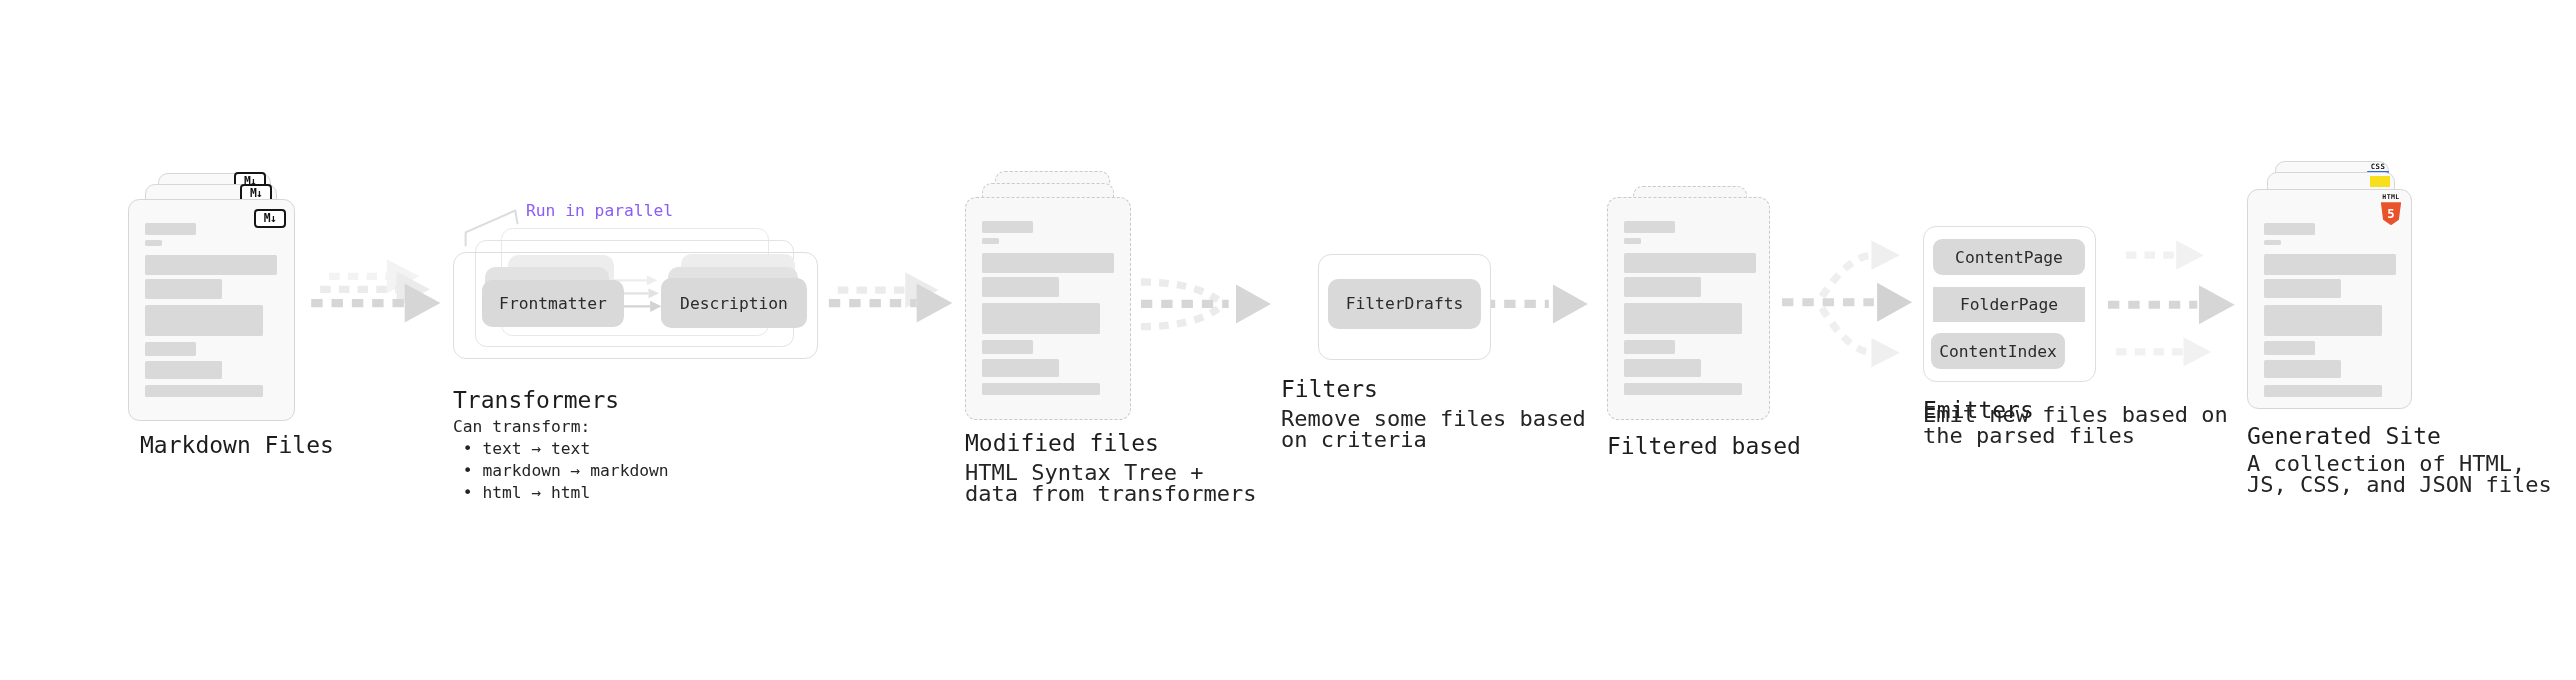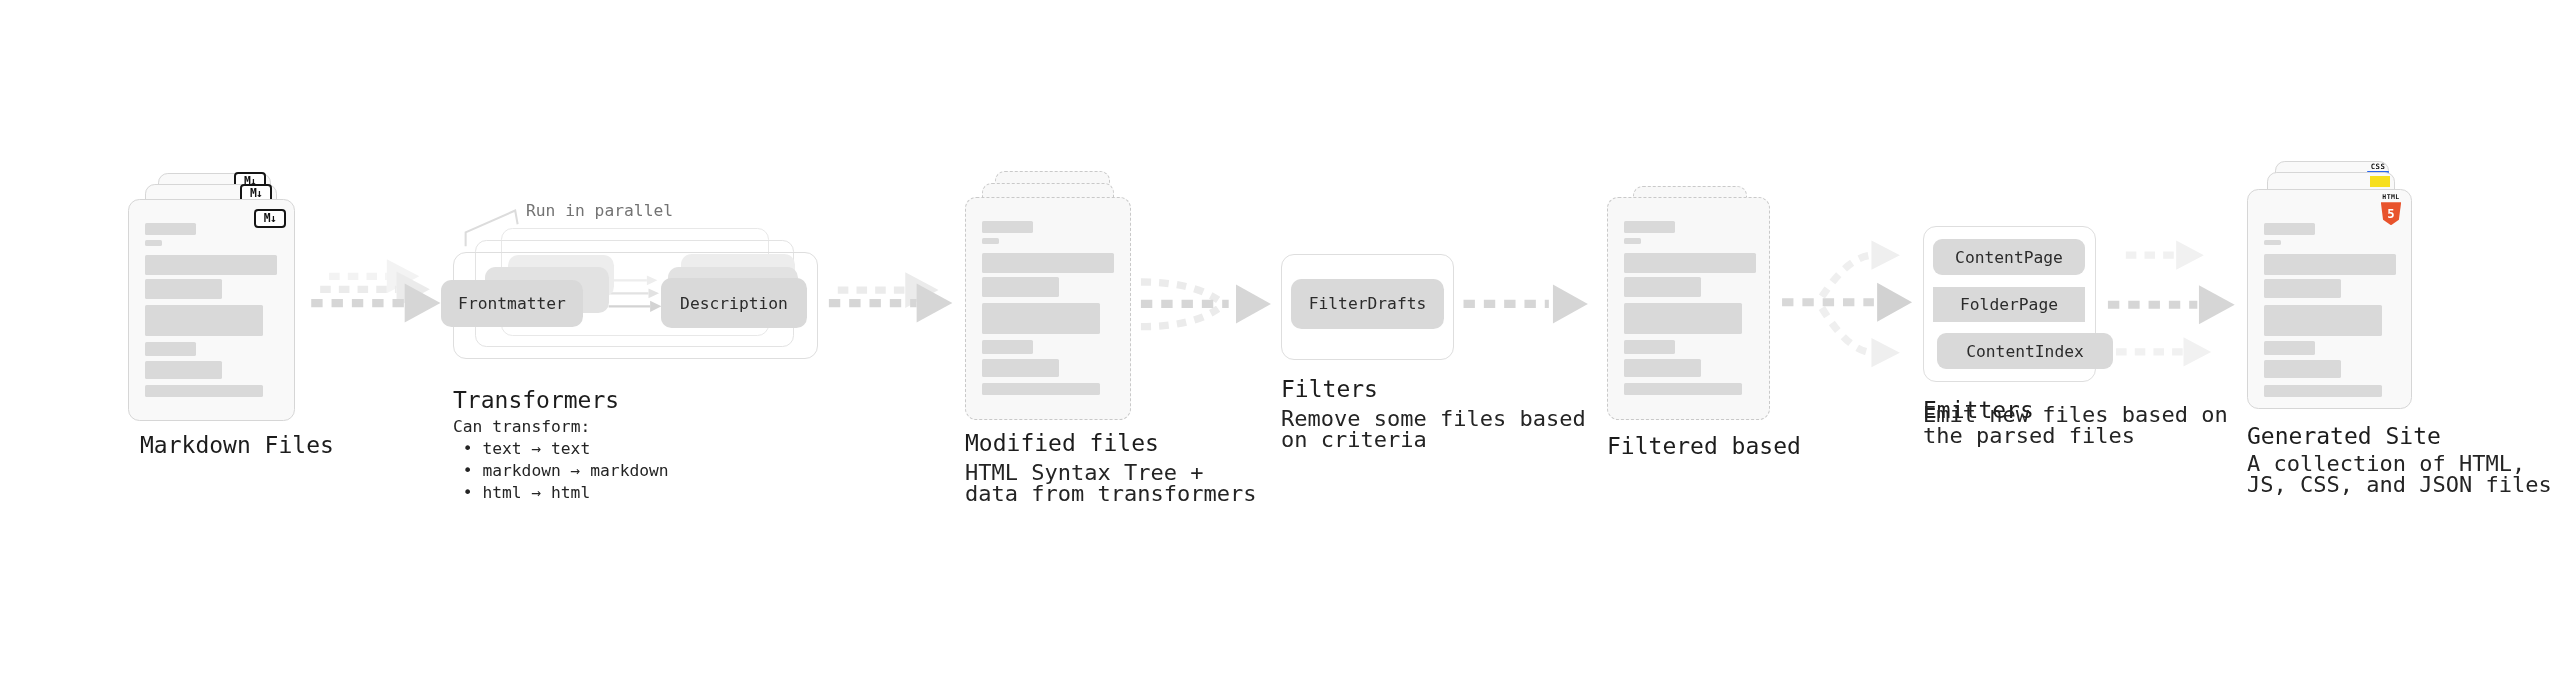--- a/index.html
+++ b/index.html
@@ -26,21 +26,21 @@
         font-size:16.3px;color:#2b2b2b;white-space:nowrap;}
   .ghost-pill{position:absolute;border-radius:10.6px;}
   .ghost-pill.g1{background:#e2e2e2;}
   .ghost-pill.g2{background:#ededed;}
   
   .caption{position:absolute;font-size:23px;line-height:26px;color:#1c1c1c;white-space:nowrap;}
   .subtitle{position:absolute;font-size:22px;line-height:21px;color:#242424;white-space:pre-line;}
   .bullets{position:absolute;font-size:16.3px;line-height:22px;color:#242424;}
   .bullets .line{white-space:nowrap;}
   .bullets .b{padding-left:9.8px;}
-  .faint-label{position:absolute;font-size:16.3px;color:#737373;white-space:nowrap;}
+  .faint-label{position:absolute;font-size:16.3px;color:#8b5cf6;white-space:nowrap;}
   
   .mbadge{position:absolute;box-sizing:border-box;width:32px;height:18.7px;background:#ffffff;
           border:2.4px solid #151515;border-radius:4.1px;display:flex;align-items:center;justify-content:center;
           font-weight:bold;font-size:11.4px;letter-spacing:-0.8px;color:#111;}
   
   .css-badge{position:absolute;width:22px;text-align:center;}
   .css-badge .word{font-size:7.3px;font-weight:bold;color:#111;line-height:7.3px;letter-spacing:0.4px;}
   .css-badge .bar{height:3.3px;background:#2666f0;margin-top:0.8px;border-radius:0.8px;}
   .js-badge{position:absolute;width:19.5px;height:10.6px;background:#f7df1e;}
   .html5-badge{position:absolute;width:22px;text-align:center;}
@@ -138,21 +138,21 @@
   </div>
 
   <div>
     <div class="box ghostbox l3" style="left:501px;top:228px;width:268px;height:108px;border-radius:11.4px;"></div>
     <div class="box ghostbox l2" style="left:475px;top:240px;width:319px;height:107px;border-radius:11.4px;"></div>
     <div class="ghost-pill g2" style="left:508px;top:255px;width:106px;height:42px;"></div>
     <div class="ghost-pill g1" style="left:485px;top:267px;width:124px;height:46px;"></div>
     <div class="ghost-pill g2" style="left:681px;top:254px;width:114px;height:44px;"></div>
     <div class="ghost-pill g1" style="left:668px;top:267px;width:130px;height:47px;"></div>
     <div class="box ghostbox" style="left:453px;top:252px;width:365px;height:107px;"></div>
-    <div class="pill" style="left:441px;top:280px;width:142px;height:47px;">Frontmatter</div>
+    <div class="pill" style="left:482px;top:280px;width:142px;height:47px;">Frontmatter</div>
     <div class="pill" style="left:661px;top:278px;width:146px;height:50px;">Description</div>
     <div class="faint-label" style="left:526px;top:201px;">Run in parallel</div>
     <div class="caption" style="left:453px;top:387px;">Transformers</div>
     <div class="bullets" style="left:453px;top:416px;">
       <div class="line">Can transform:</div>
       <div class="line b">• text → text</div>
       <div class="line b">• markdown → markdown</div>
       <div class="line b">• html → html</div>
     </div>
   </div>
@@ -171,21 +171,21 @@
           <div class="bar" style="width: 77px; height: 18px; margin-top: 4.9px;"></div>
           <div class="bar" style="width: 118px; height: 12.2px; margin-top: 6.5px;"></div>
         </div>
     </div>
     <div class="caption" style="left:965px;top:430px;">Modified files</div>
     <div class="subtitle" style="left:965px;top:462px;">HTML Syntax Tree +
 data from transformers</div>
   </div>
 
   <div>
-    <div class="box" style="left:1281px;top:254px;width:173px;height:106px;">
+    <div class="box" style="left:1318px;top:254px;width:173px;height:106px;">
       <div class="pill" style="left:9px;top:23.6px;width:153px;height:50px;">FilterDrafts</div>
     </div>
     <div class="caption" style="left:1281px;top:376px;">Filters</div>
     <div class="subtitle" style="left:1281px;top:408px;">Remove some files based
 on criteria</div>
   </div>
 
   <div>
     <div class="dcard" style="left:1633px;top:186px;width:114px;height:77px;border-radius:9.8px;"></div>
     <div class="dcard" style="left:1607px;top:197px;width:163px;height:223px;">
@@ -200,21 +200,21 @@
           <div class="bar" style="width: 118px; height: 12.2px; margin-top: 6.5px;"></div>
         </div>
     </div>
     <div class="caption" style="left:1607px;top:433px;">Filtered based</div>
   </div>
 
   <div>
     <div class="box" style="left:1923px;top:226px;width:173px;height:156px;">
       <div class="pill" style="left:9px;top:12.2px;width:152px;height:36px;border-radius:9px;">ContentPage</div>
       <div class="pill" style="left:9px;top:60px;width:152px;height:35px;border-radius:0;">FolderPage</div>
-      <div class="pill" style="left:13px;top:106px;width:176px;height:36px;border-radius:9px;">ContentIndex</div>
+      <div class="pill" style="left:7px;top:106px;width:134px;height:36px;border-radius:9px;">ContentIndex</div>
     </div>
     <div class="caption" style="left:1923px;top:397px;">Emitters</div>
     <div class="subtitle" style="left:1923px;top:404px;">Emit new files based on
 the parsed files</div>
   </div>
 
   <div>
     <div class="card small" style="left:2275px;top:161px;width:114px;height:77px;"></div>
     <div class="css-badge" style="left:2367px;top:163px;">
       <div class="word">CSS</div>

